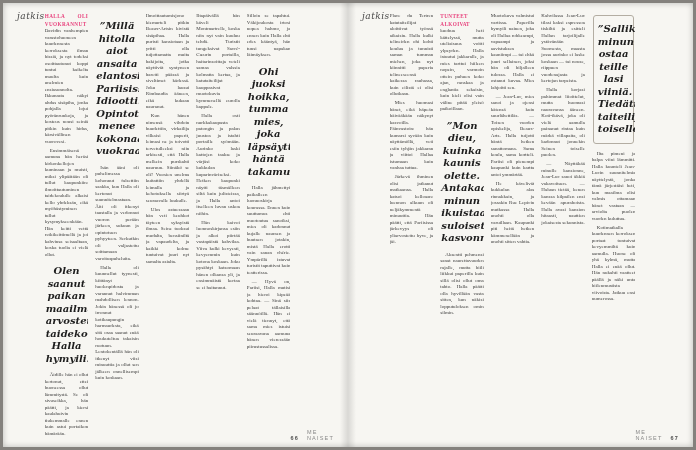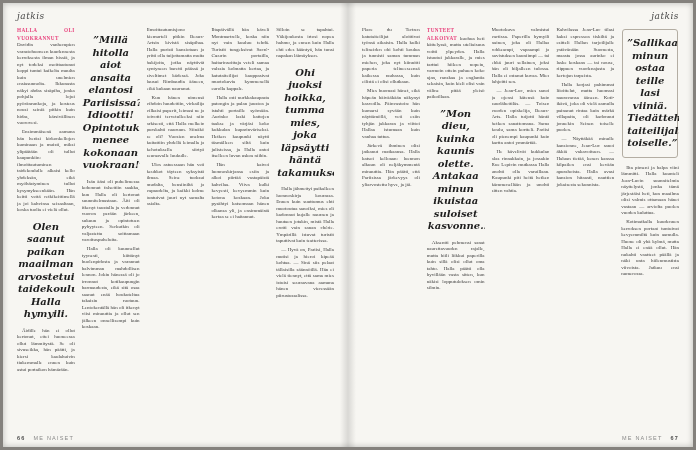--- a/index.html
+++ b/index.html
@@ -9,21 +9,21 @@
     --paper:#f7f6f2;
   }
   *{box-sizing:border-box;}
   html,body{margin:0;padding:0;width:696px;height:450px;overflow:hidden;
     background:#84817d;font-family:"Liberation Serif",serif;}
   .spread{position:absolute;left:3px;top:3px;width:690px;height:444px;
     background:var(--paper);display:flex;box-shadow:inset 0 0 6px rgba(0,0,0,.25);}
   .spread::after{content:"";position:absolute;left:50%;top:0;bottom:0;width:16px;
     transform:translateX(-50%);pointer-events:none;
     background:linear-gradient(90deg,rgba(0,0,0,0) 0%,rgba(0,0,0,.12) 50%,rgba(0,0,0,0) 100%);}
-  .page{flex:1;display:flex;flex-direction:column;padding:8px 14px 6px 14px;min-width:0;}
+  .page{flex:1;display:flex;flex-direction:row;padding:8px 14px 6px 14px;min-width:0;}
   .page-header{height:14px;flex:0 0 14px;font-style:italic;font-size:9px;color:#4a4a4a;
     font-family:"DejaVu Serif",serif;letter-spacing:.5px;}
   .page.right .page-header{text-align:right;}
   .cols{flex:1;display:flex;gap:7px;overflow:hidden;margin-top:2px;}
   .col{flex:1;min-width:0;overflow:hidden;text-align:justify;
     font-size:5px;line-height:6.5px;color:var(--body);}
   .col p{margin:0 0 2.5px 0;text-indent:5px;}
   .col p:first-child{text-indent:0;}
   .lead{color:var(--accent);font-weight:bold;letter-spacing:.4px;font-size:5.2px;}
   .pullquote{font-family:"DejaVu Serif",serif;font-style:italic;font-weight:bold;

